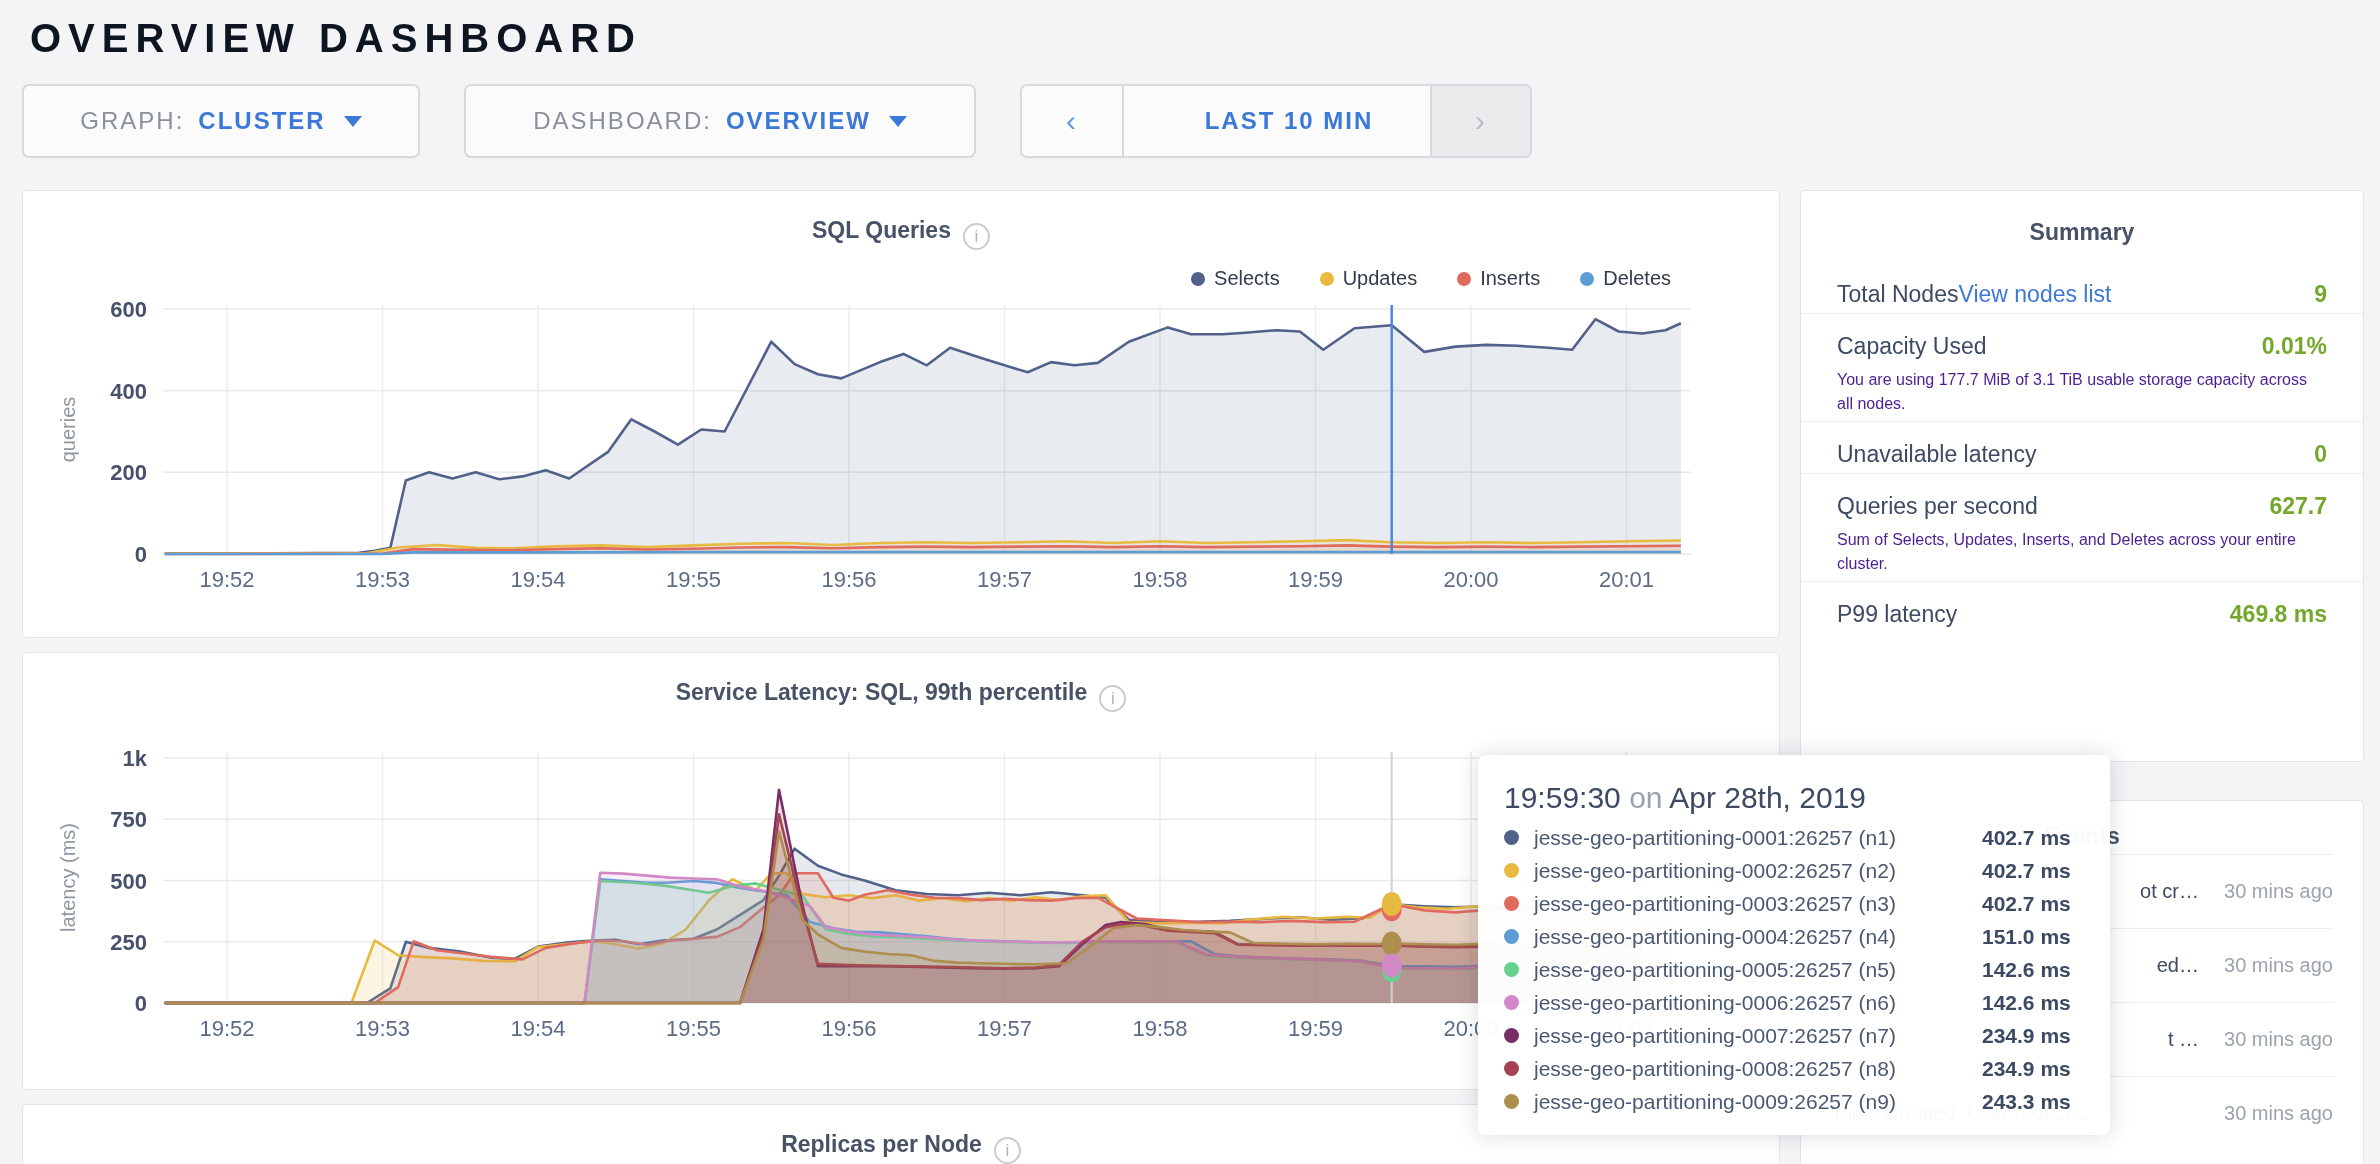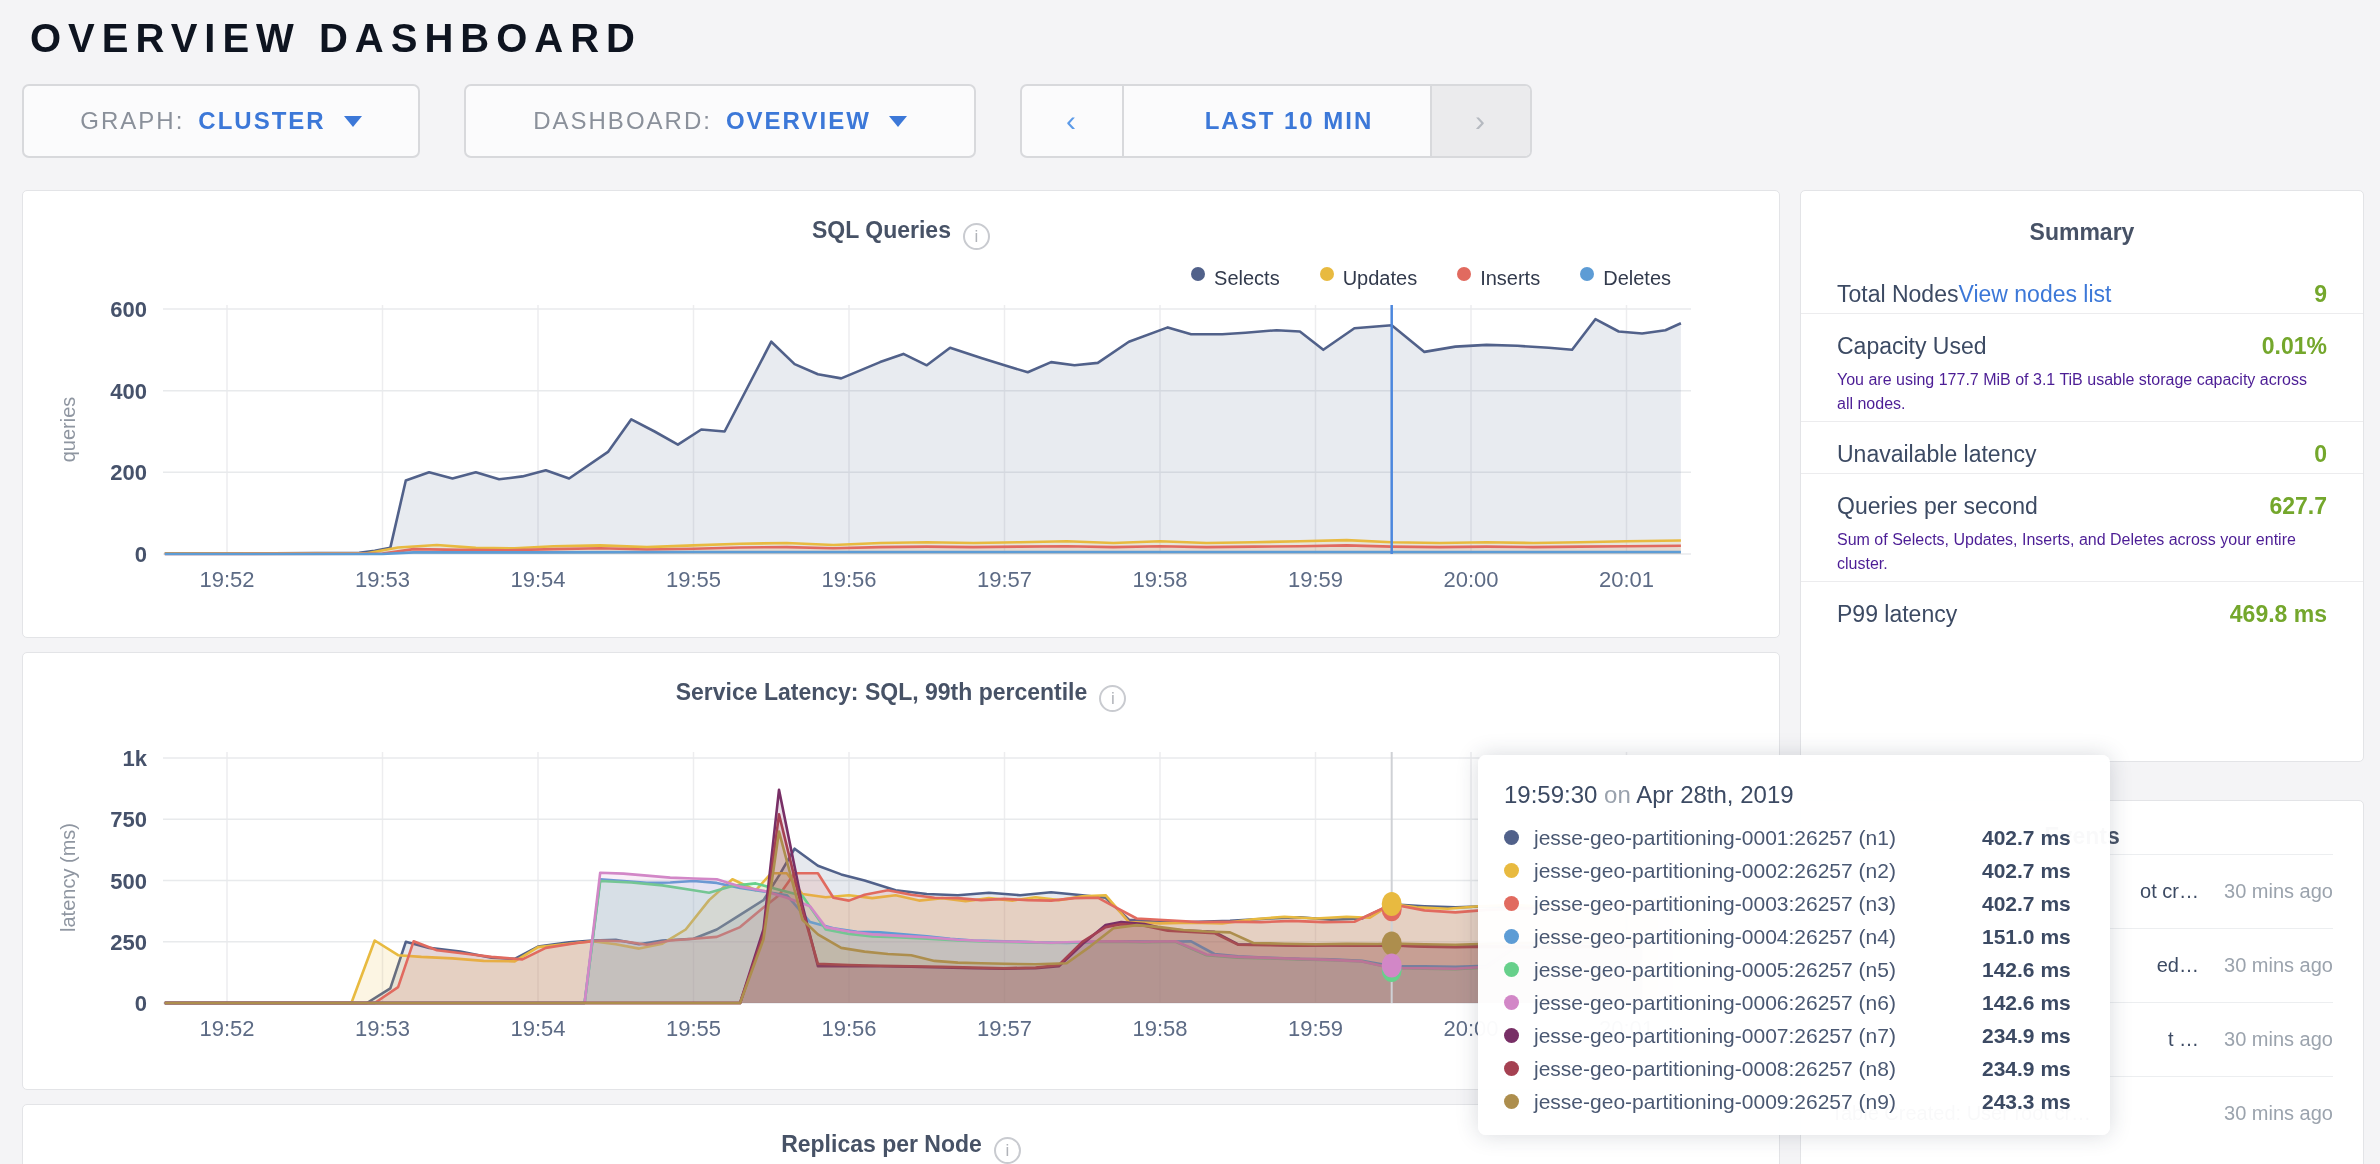--- a/index.html
+++ b/index.html
@@ -25,21 +25,21 @@
   
   .card { position:absolute; background:#fff; border:1px solid #e3e4e7; border-radius:5px; }
   .card-head { text-align:center; padding-top:26px; font-size:23px; font-weight:700; color:#475266; }
   .info-i { display:inline-block; width:27px; height:27px; border:2px solid #c9cbd0; border-radius:50%;
     color:#b0b3b9; font-size:17px; line-height:24px; text-align:center; font-weight:400;
     margin-left:12px; vertical-align:-4px; font-style:normal; cursor:pointer; }
   #sql-card { left:22px; top:190px; width:1758px; height:448px; }
   #lat-card { left:22px; top:652px; width:1758px; height:438px; }
   #rep-card { left:22px; top:1104px; width:1758px; height:150px; }
   .legend { position:absolute; right:108px; top:76px; display:flex; gap:40px; }
-  .legend-item { display:flex; align-items:flex-start; font-size:20px; color:#323a4c; }
+  .legend-item { display:flex; align-items:center; font-size:20px; color:#323a4c; }
   .legend-dot { width:14px; height:14px; border-radius:50%; margin-right:9px; }
   .chart-svg { position:absolute; left:0; top:0; }
   
   #summary-card { left:1800px; top:190px; width:564px; height:572px; }
   .sum-row { padding:19px 36px 5px; border-bottom:1px solid #ececee; }
   .sum-row:last-child { border-bottom:none; }
   .sum-line { display:flex; align-items:baseline; }
   .sum-label { font-size:23px; color:#3c4a63; }
   .sum-link { font-size:23px; color:#3c78d8; cursor:pointer; }
   .sum-value { margin-left:auto; font-size:23px; font-weight:700; color:#74a72c; }
@@ -51,21 +51,21 @@
   .event-row { display:flex; align-items:center; margin:0 30px; padding:13px 0; border-top:1px solid #eceef0; min-height:74px; }
   .event-row:first-of-type { border-top:none; }
   .event-text { flex:1; font-size:20px; color:#3c4a63; text-align:right; padding-right:22px;
     white-space:nowrap; overflow:hidden; }
   .event-row:last-child .event-text { text-align:left; }
   .event-time { width:112px; font-size:20px; color:#9ba3ad; text-align:right; line-height:1.45; }
   
   .tooltip { position:absolute; left:1478px; top:755px; width:632px; height:380px;
     background:rgba(255,255,255,0.97); border-radius:8px; box-shadow:0 0 22px rgba(40,50,70,0.18);
     padding:26px 24px 20px; z-index:50; }
-  .tip-head { font-size:24px; color:#3c4a63; margin-bottom:12px; padding-left:2px; }
+  .tip-head { font-size:30px; color:#3c4a63; margin-bottom:6px; padding-left:2px; }
   .tip-head .tip-on { color:#9aa2ad; }
   .tip-row { display:flex; align-items:center; height:33px; font-size:21px; }
   .tip-dot { width:15px; height:15px; border-radius:50%; margin:0 15px 0 2px; flex:none; }
   .tip-name { width:448px; color:#4a5872; }
   .tip-val { font-weight:700; color:#3c4a63; }
 </style>
 </head>
 <body>
 
 <div>

